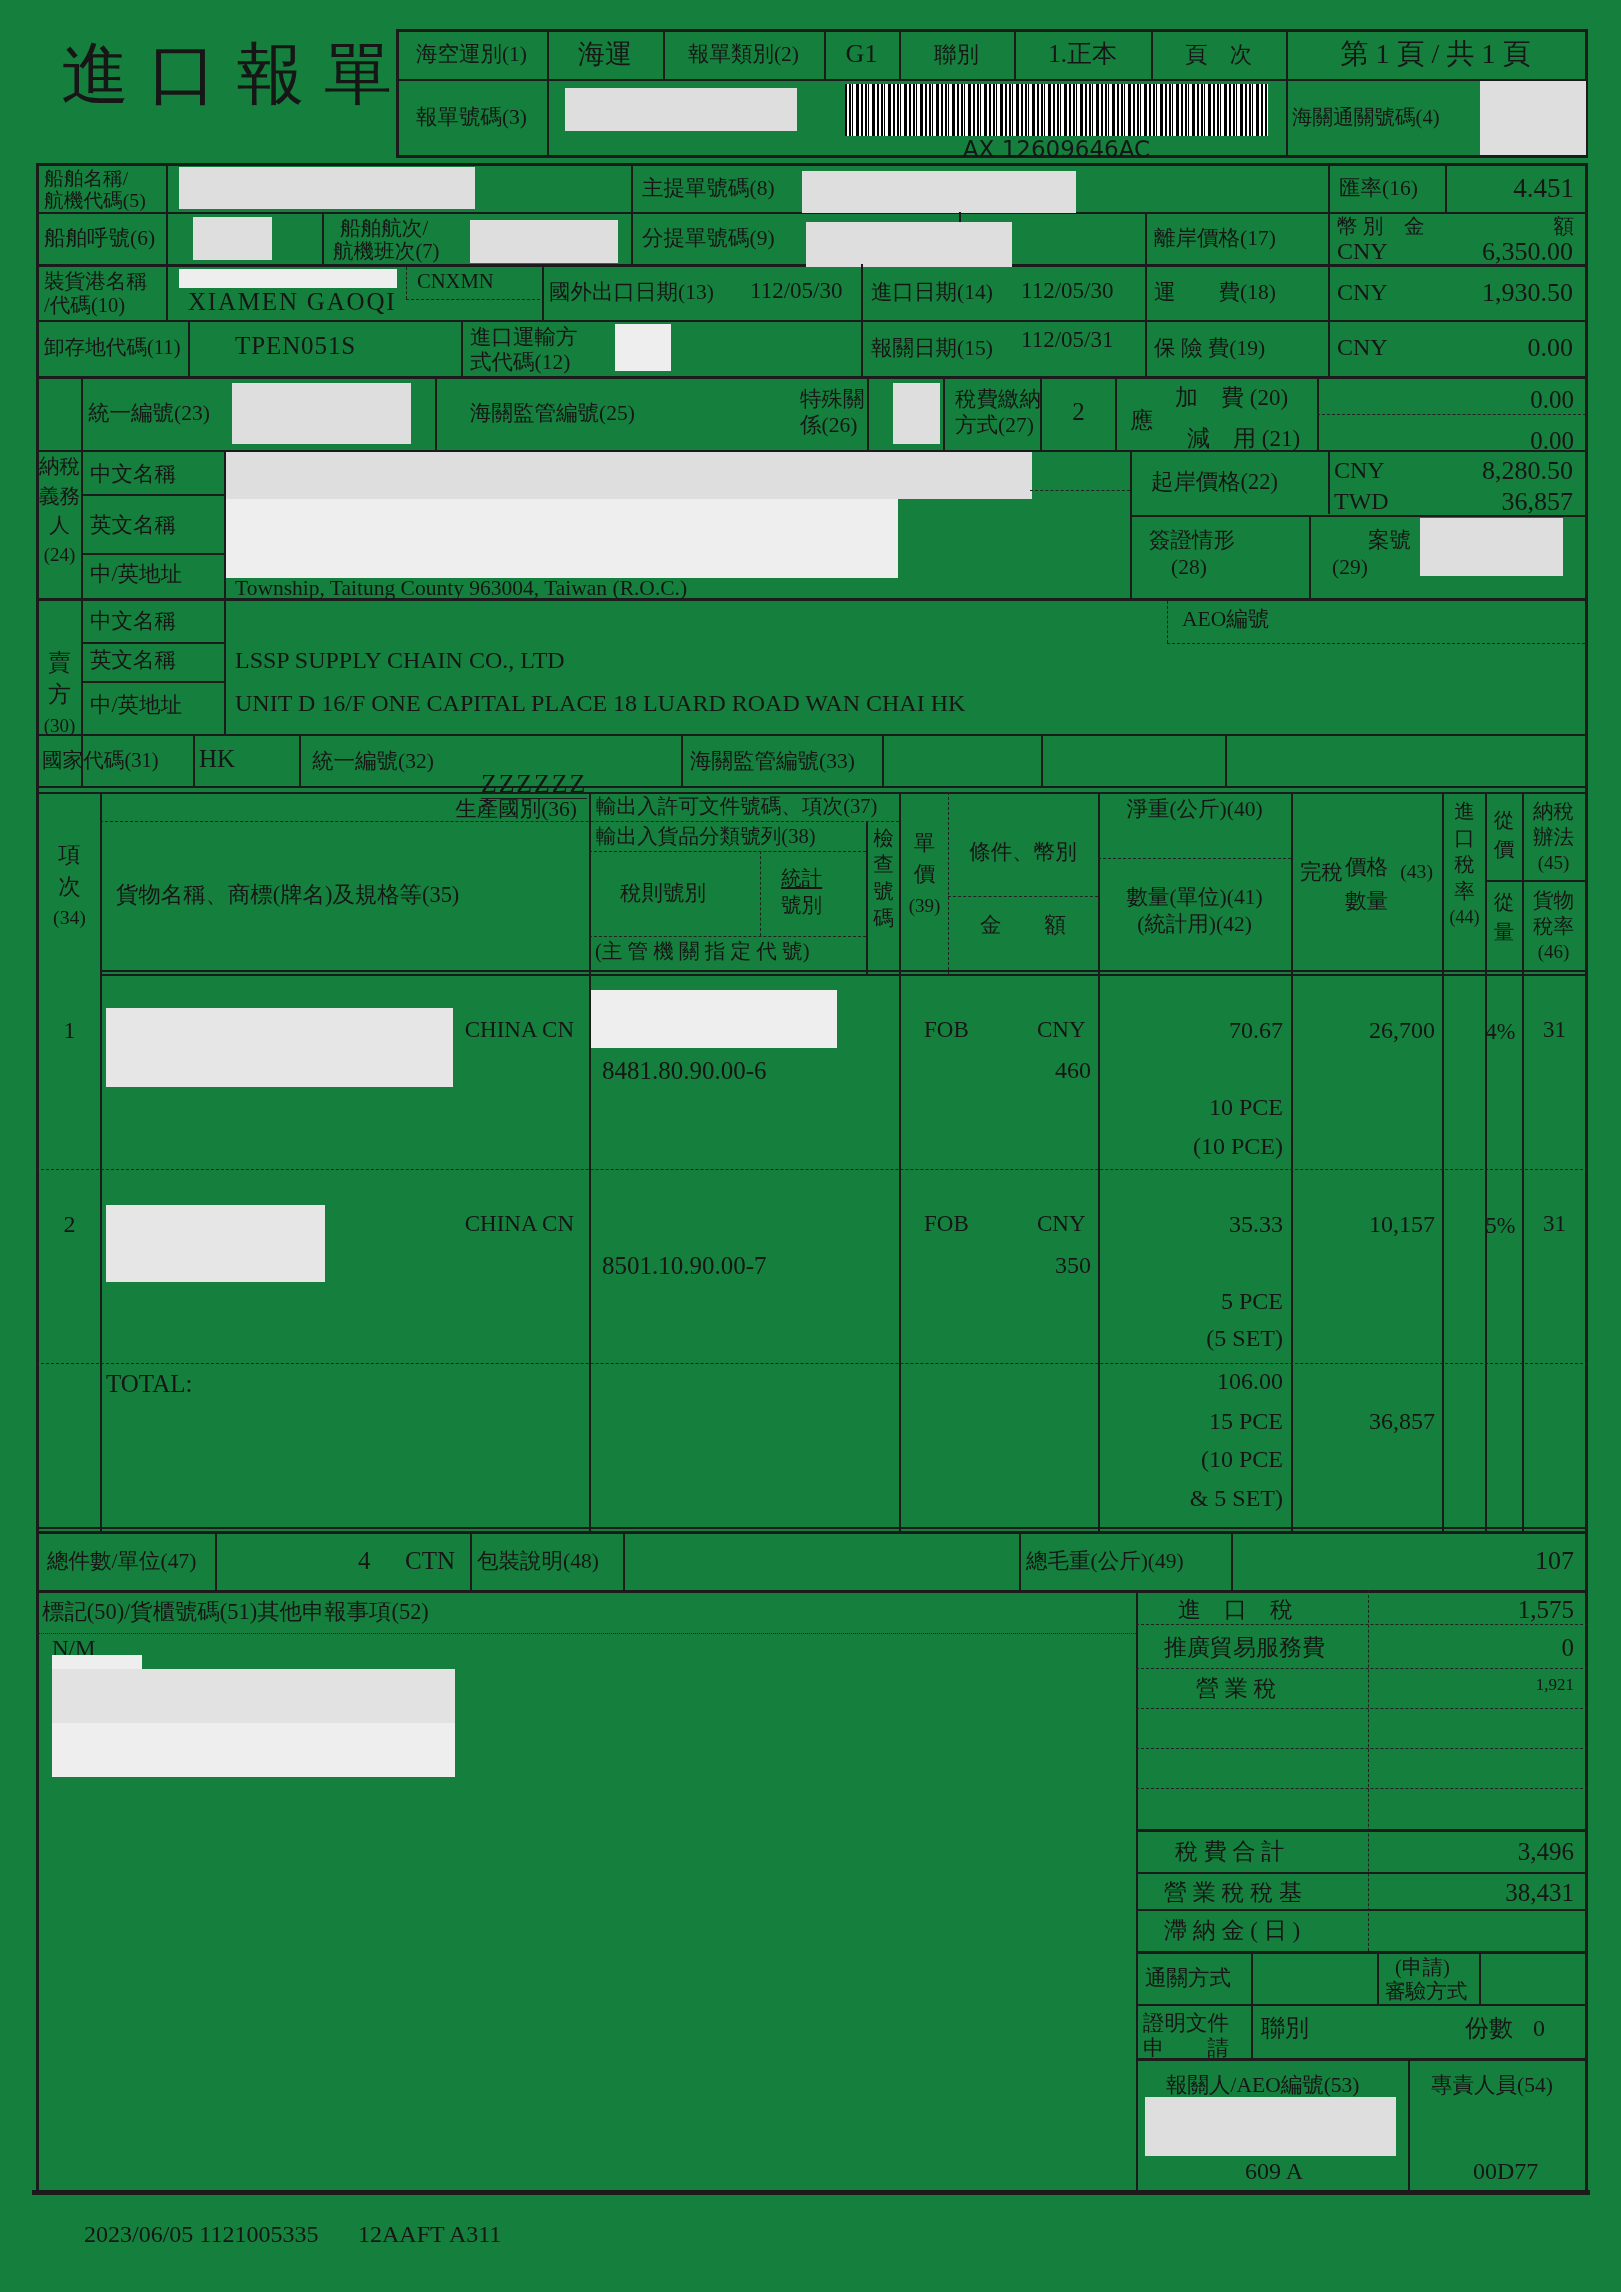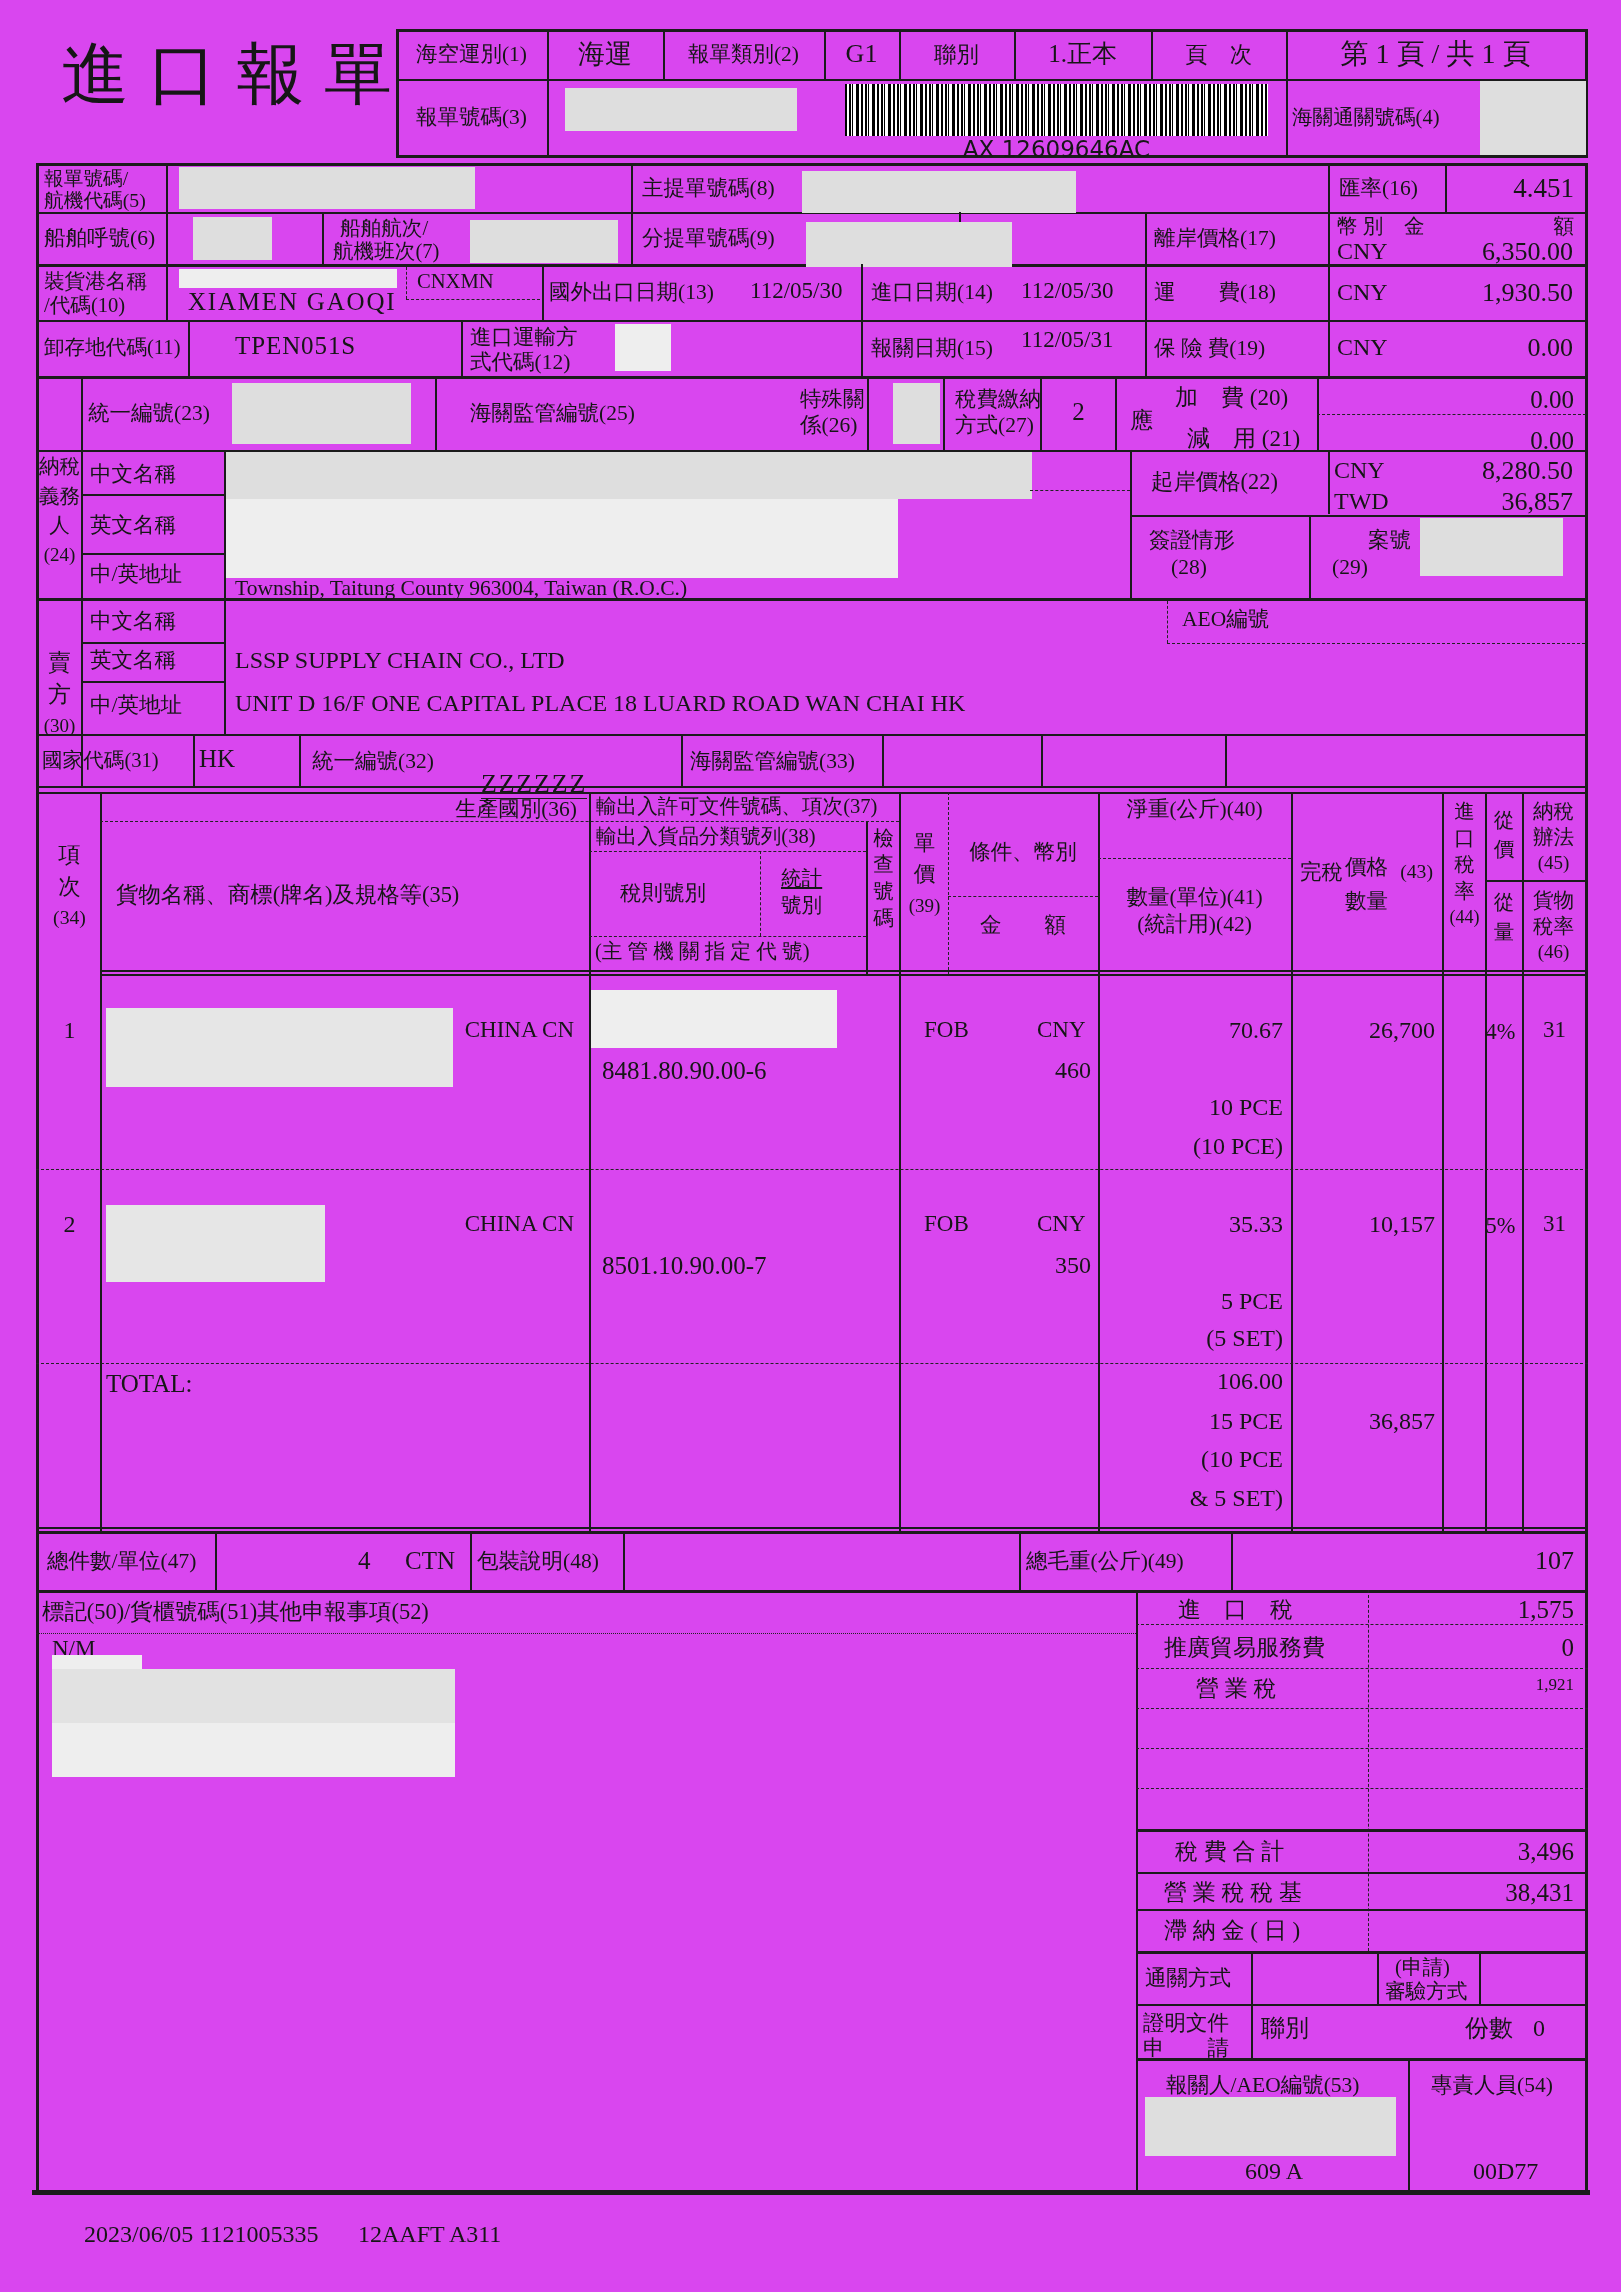--- a/index.html
+++ b/index.html
@@ -1,16 +1,16 @@
 <!DOCTYPE html>
 <html style="font-size:14.3px"><head>
 <meta charset="utf-8">
 <style>
   html,body{margin:0;padding:0;background:#9a9a9a;}
-  #page{position:relative;width:1622px;height:2293px;background:#d946ef;overflow:hidden;
+  #page{position:relative;width:1622px;height:2293px;background:#15803d;overflow:hidden;
         font-family:"Liberation Serif","DejaVu Serif",serif;color:#161616;}
   .t{position:absolute;white-space:nowrap;line-height:1.12;color:#161616;}
   .c{text-align:center;}
   .r{text-align:right;}
   .hl{position:absolute;background:#1b1b1b;}
   .vl{position:absolute;background:#1b1b1b;}
   .dh{position:absolute;height:0;border-top:1.8px dashed #222;}
   .dv{position:absolute;width:0;border-left:1.8px dashed #222;}
   .redact{position:absolute;background:#dedede;}
   .rl{background:#eeeeee;}
@@ -66,21 +66,21 @@
   <div class="hl" style="left:36px;top:450px;width:1552px;height:1.8px;"></div>
   <div class="hl" style="left:36px;top:598px;width:1552px;height:2.7px;"></div>
   <div class="hl" style="left:36px;top:734px;width:1552px;height:1.8px;"></div>
   <div class="hl" style="left:36px;top:786px;width:1552px;height:1.8px;"></div>
   <div class="hl" style="left:36px;top:792px;width:1552px;height:1.8px;"></div>
 
   <div class="vl" style="left:166px;top:163px;width:1.8px;height:49px;"></div>
   <div class="vl" style="left:631px;top:163px;width:1.8px;height:49px;"></div>
   <div class="vl" style="left:1328px;top:163px;width:1.8px;height:49px;"></div>
   <div class="vl" style="left:1445px;top:163px;width:1.8px;height:49px;"></div>
-  <div class="t" style="left:44px;top:167px;font-size:19.7px;">報單號碼/</div>
+  <div class="t" style="left:44px;top:167px;font-size:19.7px;">船舶名稱/</div>
   <div class="t" style="left:44px;top:189px;font-size:19.7px;">航機代碼(5)</div>
   <div class="redact" style="left:179px;top:167px;width:296px;height:42px;"></div>
   <div class="t" style="left:642px;top:176px;font-size:21.5px;">主提單號碼(8)</div>
   <div class="redact" style="left:802px;top:171px;width:274px;height:42px;"></div>
   <div class="t" style="left:1339px;top:176px;font-size:21.5px;">匯率(16)</div>
   <div class="t r" style="left:1451px;top:173px;width:123px;font-size:27px;">4.451</div>
 
   <div class="vl" style="left:166px;top:212px;width:1.8px;height:52px;"></div>
   <div class="vl" style="left:322px;top:212px;width:1.8px;height:52px;"></div>
   <div class="vl" style="left:631px;top:212px;width:1.8px;height:52px;"></div>

